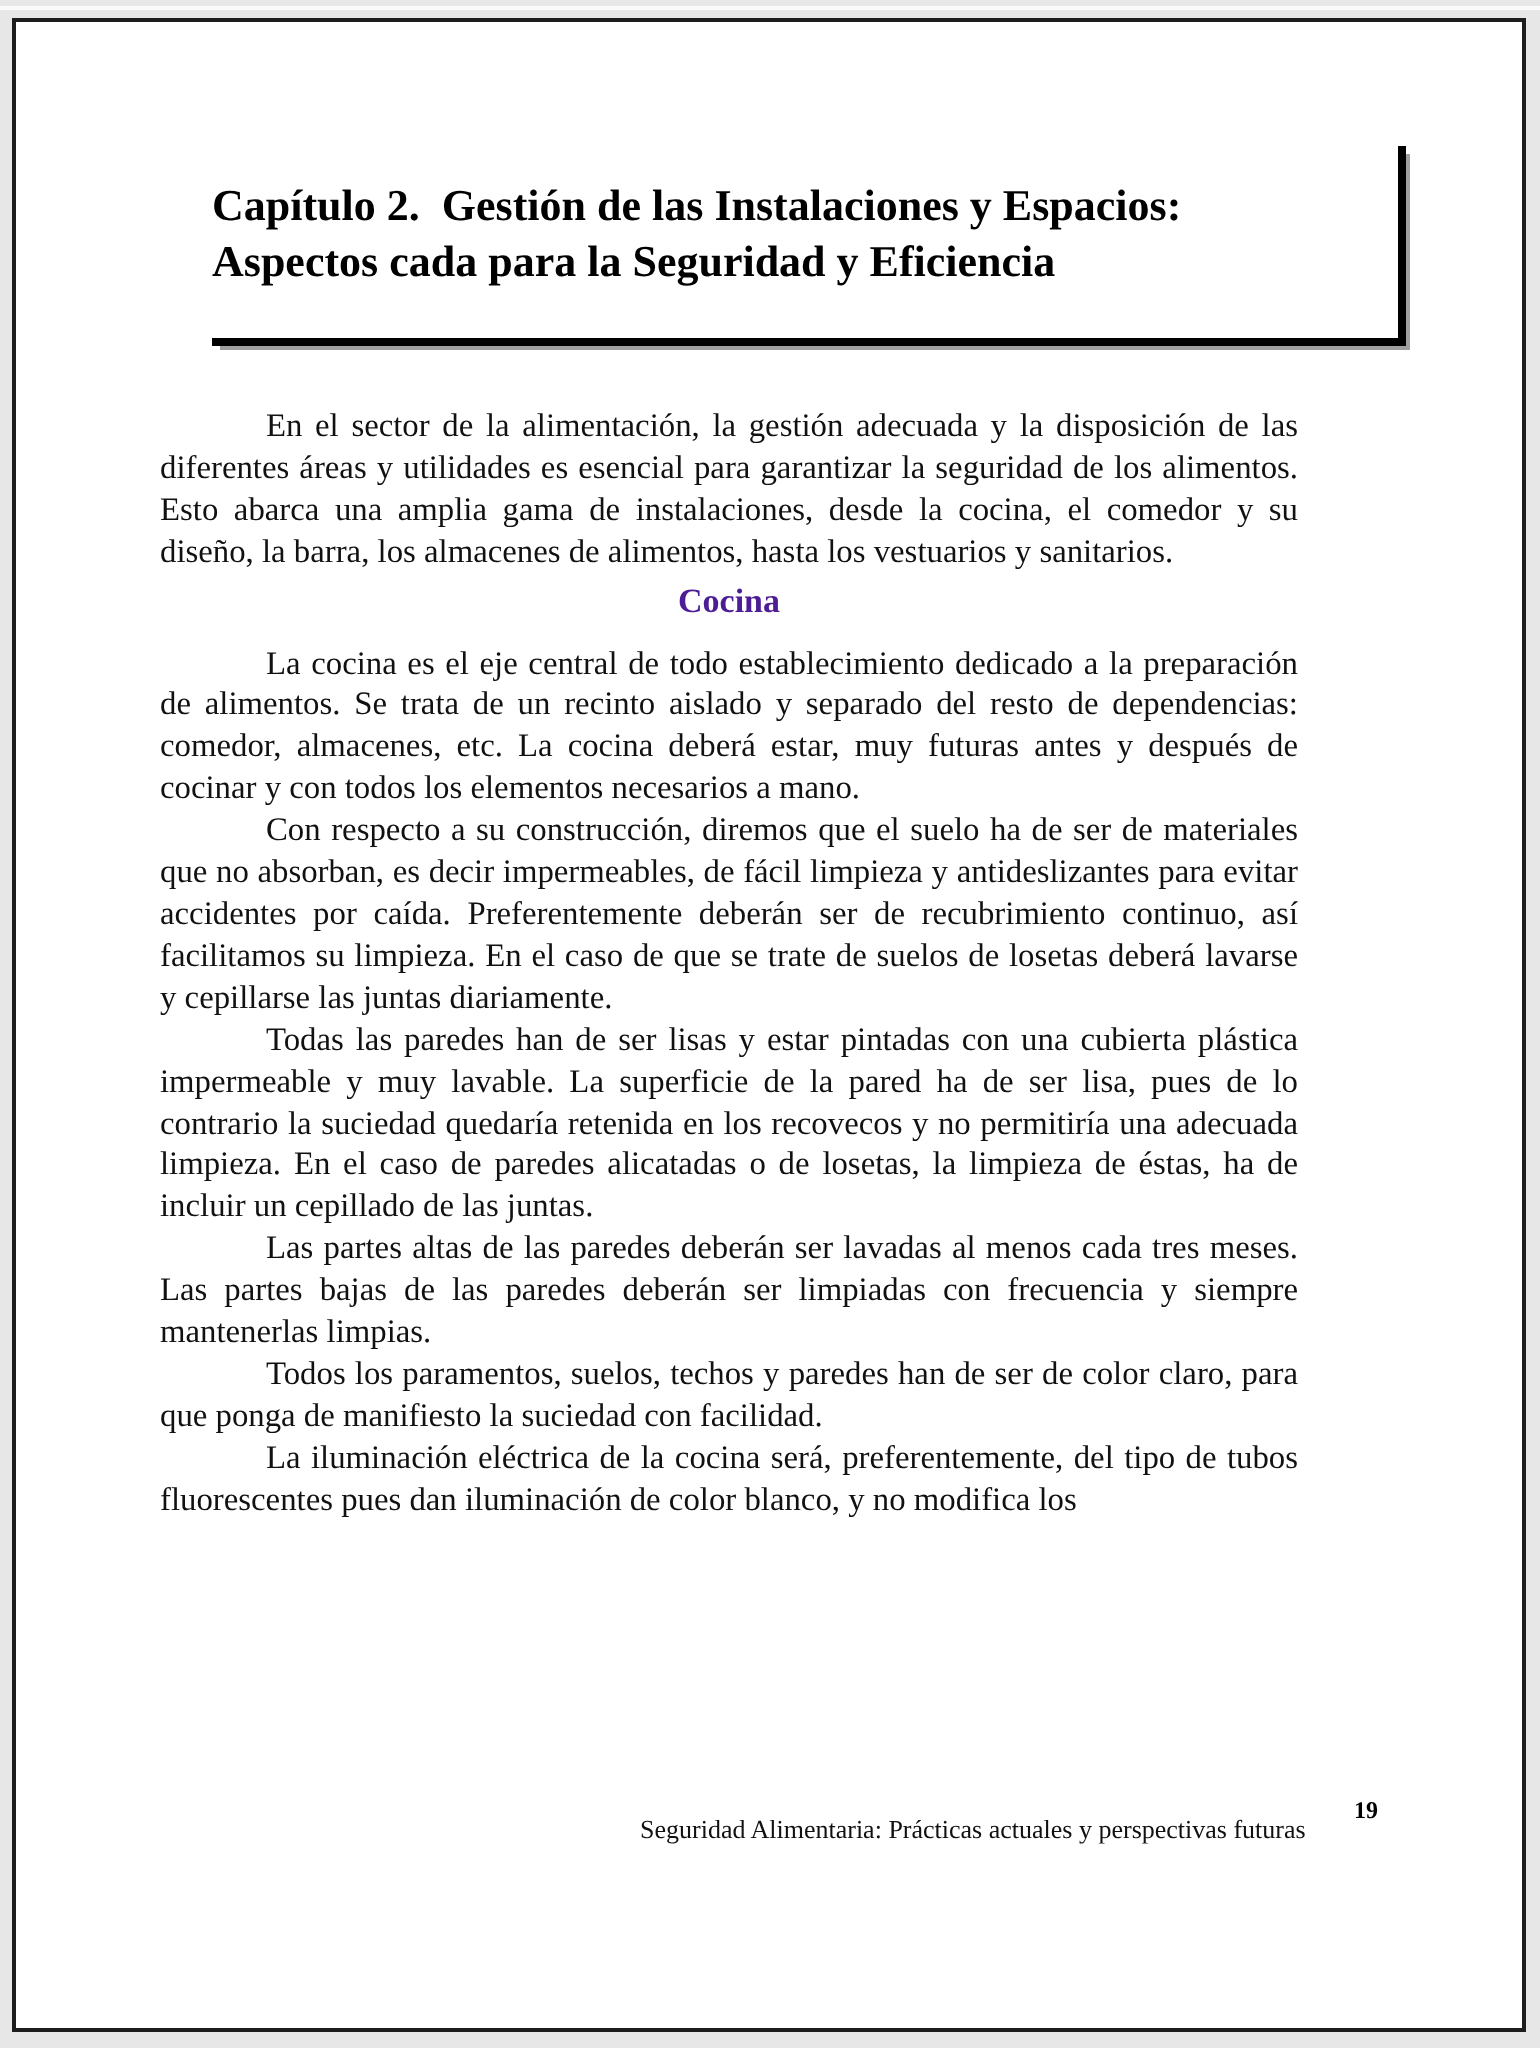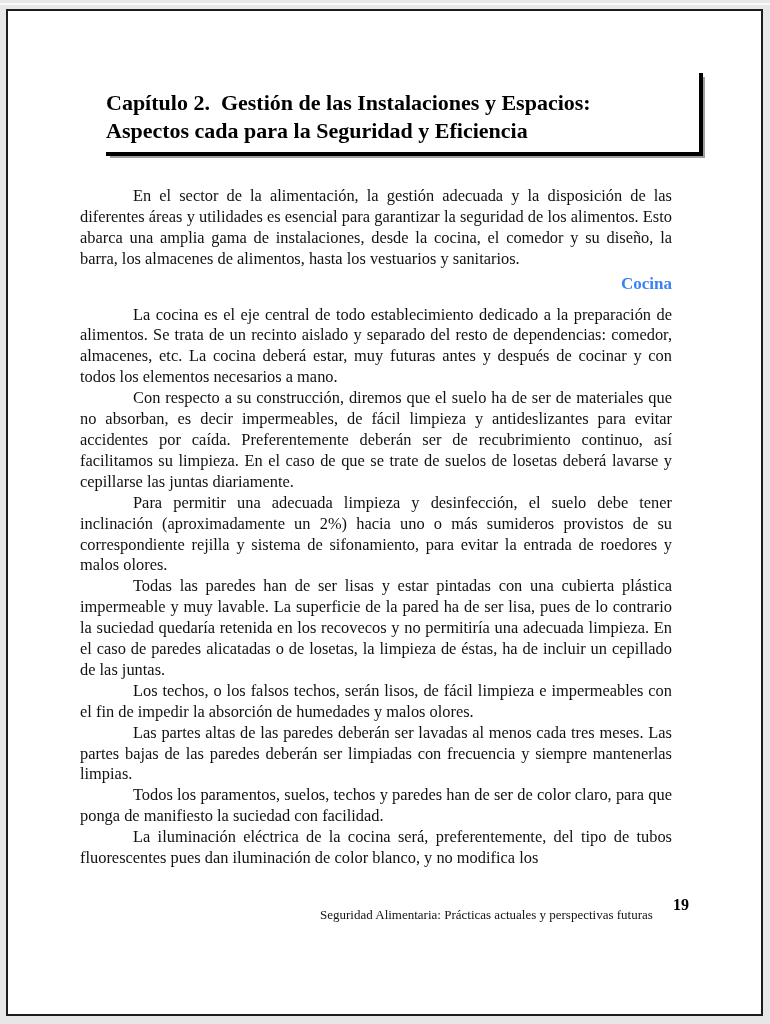--- a/index.html
+++ b/index.html
@@ -32,56 +32,56 @@
     width: 753px;
     height: 1003px;
     background: #ffffff;
     border: 2px solid #1d1d1d;
   }
   .title-block {
     margin: 62px 0 0 98px;
     width: 593px;
     border-right: 4px solid #000;
     border-bottom: 4px solid #000;
-    padding: 16px 0 7px 0;
+    padding: 16px 0 24px 0;
     box-shadow: 3px 3px 0 -1px #9f9f9f;
     background: #ffffff;
   }
   .title-line {
     font-size: 22px;
     font-weight: bold;
     line-height: 28px;
     color: #000;
     white-space: pre;
   }
   .body-text {
-    margin: 30px 89px 0 72px;
+    margin: 30px 112px 0 72px;
     font-size: 16.4px;
     line-height: 20.9px;
     color: #111;
     text-align: justify;
   }
   .para {
     margin: 0;
     text-indent: 53px;
     hyphens: none;
   }
   .section-heading {
     font-size: 17px;
     font-weight: bold;
-    text-align: right;
-    color: #3b82f6;
+    text-align: center;
+    color: #4c1d95;
     margin: 4px 0 10px 0;
     line-height: 20.9px;
   }
   .page-number {
     position: absolute;
     top: 886px;
     right: 72px;
-    font-size: 16px;
+    font-size: 12px;
     font-weight: bold;
     color: #000;
     line-height: 16px;
   }
   .running-title {
     position: absolute;
     top: 896px;
     left: 312px;
     font-size: 13px;
     color: #111;
@@ -102,23 +102,21 @@
       <div class="title-line">Aspectos cada para la Seguridad y Eficiencia</div>
     </div>
 
     <div class="body-text">
       <p class="para">En el sector de la alimentación, la gestión adecuada y la disposición de las diferentes áreas y utilidades es esencial para garantizar la seguridad de los alimentos. Esto abarca una amplia gama de instalaciones, desde la cocina, el comedor y su diseño, la barra, los almacenes de alimentos, hasta los vestuarios y sanitarios.</p>
 
       <h2 class="section-heading">Cocina</h2>
 
       <p class="para">La cocina es el eje central de todo establecimiento dedicado a la preparación de alimentos. Se trata de un recinto aislado y separado del resto de dependencias: comedor, almacenes, etc. La cocina deberá estar, muy futuras antes y después de cocinar y con todos los elementos necesarios a mano.</p>
       <p class="para">Con respecto a su construcción, diremos que el suelo ha de ser de materiales que no absorban, es decir impermeables, de fácil limpieza y antideslizantes para evitar accidentes por caída. Preferentemente deberán ser de recubrimiento continuo, así facilitamos su limpieza. En el caso de que se trate de suelos de losetas deberá lavarse y cepillarse las juntas diariamente.</p>
-      <p class="para">Para permitir una adecuada limpieza y desinfección, el suelo debe tener inclinación (aproximadamente un 2%) hacia uno o más sumideros provistos de su correspondiente rejilla y sistema de sifonamiento, para evitar la entrada de roedores y malos olores.</p>
       <p class="para">Todas las paredes han de ser lisas y estar pintadas con una cubierta plástica impermeable y muy lavable. La superficie de la pared ha de ser lisa, pues de lo contrario la suciedad quedaría retenida en los recovecos y no permitiría una adecuada limpieza. En el caso de paredes alicatadas o de losetas, la limpieza de éstas, ha de incluir un cepillado de las juntas.</p>
-      <p class="para">Los techos, o los falsos techos, serán lisos, de fácil limpieza e impermeables con el fin de impedir la absorción de humedades y malos olores.</p>
       <p class="para">Las partes altas de las paredes deberán ser lavadas al menos cada tres meses. Las partes bajas de las paredes deberán ser limpiadas con frecuencia y siempre mantenerlas limpias.</p>
       <p class="para">Todos los paramentos, suelos, techos y paredes han de ser de color claro, para que ponga de manifiesto la suciedad con facilidad.</p>
       <p class="para">La iluminación eléctrica de la cocina será, preferentemente, del tipo de tubos fluorescentes pues dan iluminación de color blanco, y no modifica los</p>
     </div>
 
     <div class="page-number">19</div>
 
     <div class="running-title">Seguridad Alimentaria: Prácticas actuales y perspectivas futuras</div>
 
   </div>

